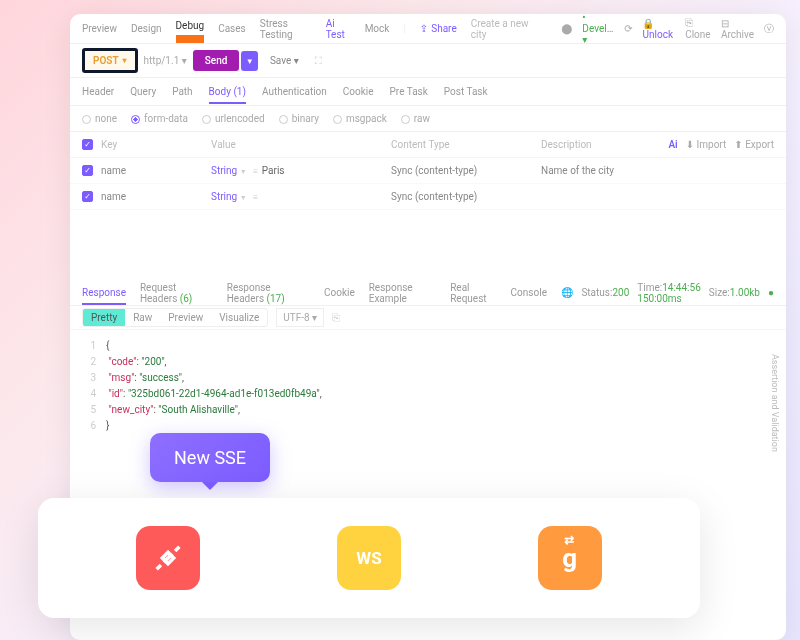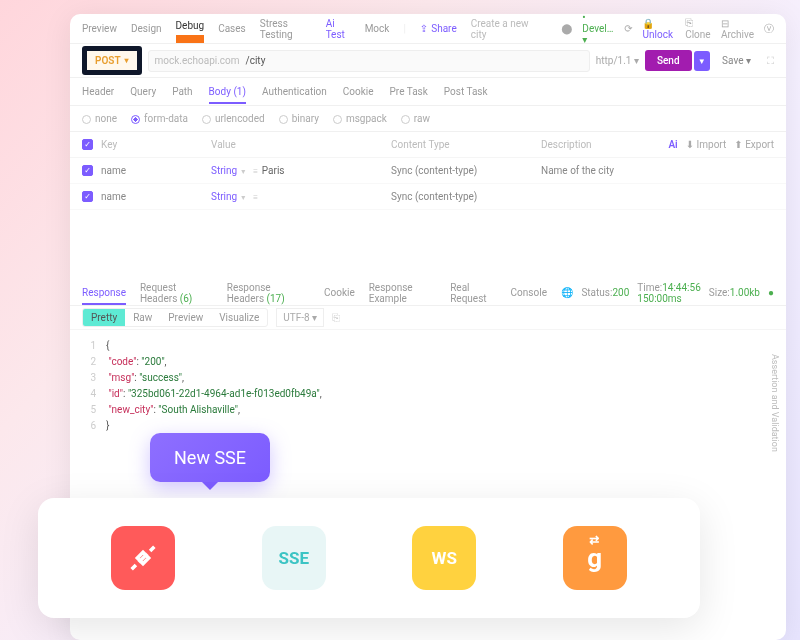--- a/index.html
+++ b/index.html
@@ -9,21 +9,21 @@
 .top-tabs .tab{cursor:pointer}
 .top-tabs .tab.active{color:#333;font-weight:400;border-bottom:8px solid #f97316;padding-bottom:4px;margin-bottom:-6px}
 .top-tabs .ai-tab{color:#7c5cff}
 .top-tabs .spacer{flex:1}
 .top-tabs .share{color:#7c5cff;display:flex;align-items:center;gap:3px}
 .top-tabs .create{color:#bbb}
 .top-tabs .right-items{display:flex;align-items:center;gap:10px;color:#aaa}
 .top-tabs .devel{color:#4caf50}
 .top-tabs .unlock{color:#7c5cff}
 .url-bar{display:flex;align-items:center;height:34px;padding:6px 12px;gap:6px;border-bottom:1px solid #f0f0f0}
-.method{border:5px solid #0f172a;background:#fff8ed;color:#e89e2f;font-size:10px;font-weight:600;padding:4px 8px;border-radius:3px;display:flex;align-items:center;gap:4px}
+.method{border:3px solid #0f172a;background:#fff8ed;color:#e89e2f;font-size:10px;font-weight:600;padding:4px 8px;border-radius:3px;display:flex;align-items:center;gap:4px}
 .url-input{flex:1;display:flex;align-items:center;background:#fafafa;border:1px solid #eee;border-radius:3px;height:22px;font-size:10px;padding:0 6px}
 .url-input .domain{color:#bbb}
 .url-input .path{color:#555}
 .http-ver{font-size:10px;color:#aaa}
 .send-btn{background:#a21caf;color:#fff;font-size:10px;padding:5px 12px;border-radius:3px;font-weight:500}
 .send-drop{background:#7c5cff;color:#fff;padding:5px 6px;border-radius:3px;font-size:9px;margin-left:-4px}
 .save-btn{font-size:10px;color:#888;padding:4px 6px}
 .sub-tabs{display:flex;height:28px;align-items:center;padding:0 12px;gap:16px;font-size:10px;color:#9a9a9a;border-bottom:1px solid #f0f0f0}
 .sub-tabs .sub.active{color:#7c5cff;border-bottom:2px solid #7c5cff;padding-bottom:5px;margin-bottom:-7px}
 .body-types{display:flex;height:26px;align-items:center;padding:0 12px;gap:14px;font-size:10px;color:#aaa;border-bottom:1px solid #f0f0f0}
@@ -96,24 +96,20 @@
       <span>⊟ <span>Archive</span></span>
       <span>ⓥ</span>
     </span>
   </div>
 
   <div class="url-bar">
     <span class="method">
         <span>POST</span> 
         <span style="font-size:8px">▾</span>
       </span>
-    <span class="url-input">
-      <span class="domain">mock.echoapi.com</span>
-      <span class="path" style="margin-left:6px">/city</span>
-    </span>
     <span class="http-ver"><span>http/1.1</span> ▾</span>
     <span class="send-btn">Send</span>
     <span class="send-drop">▾</span>
     <span class="save-btn"><span>Save</span> ▾</span>
     <span style="color:#ccc;font-size:10px;margin-left:4px">⛶</span>
   </div>
 
   <div class="sub-tabs">
     <span class="sub">Header</span>
     <span class="sub">Query</span>
@@ -203,18 +199,17 @@
 </div>
 
 <div class="callout">New SSE</div>
 
 <div class="protocol-bar">
   <div class="proto red">
       <svg width="34" height="34" viewBox="0 0 24 24" fill="none" stroke="#fff" stroke-width="2.5">
         <path d="M7 17l-3 3M17 7l3-3M9 15l6-6M8 12l4 4 4-4-4-4z"></path>
       </svg>
     </div>
-  <div class="proto sse">SSE</div>
   <div class="proto ws">WS</div>
   <div class="proto g">
       <span style="position:relative"><span style="position:absolute;top:-10px;left:2px;font-size:12px">⇄</span><span>g</span></span>
     </div>
 </div>
 
 </body></html>

